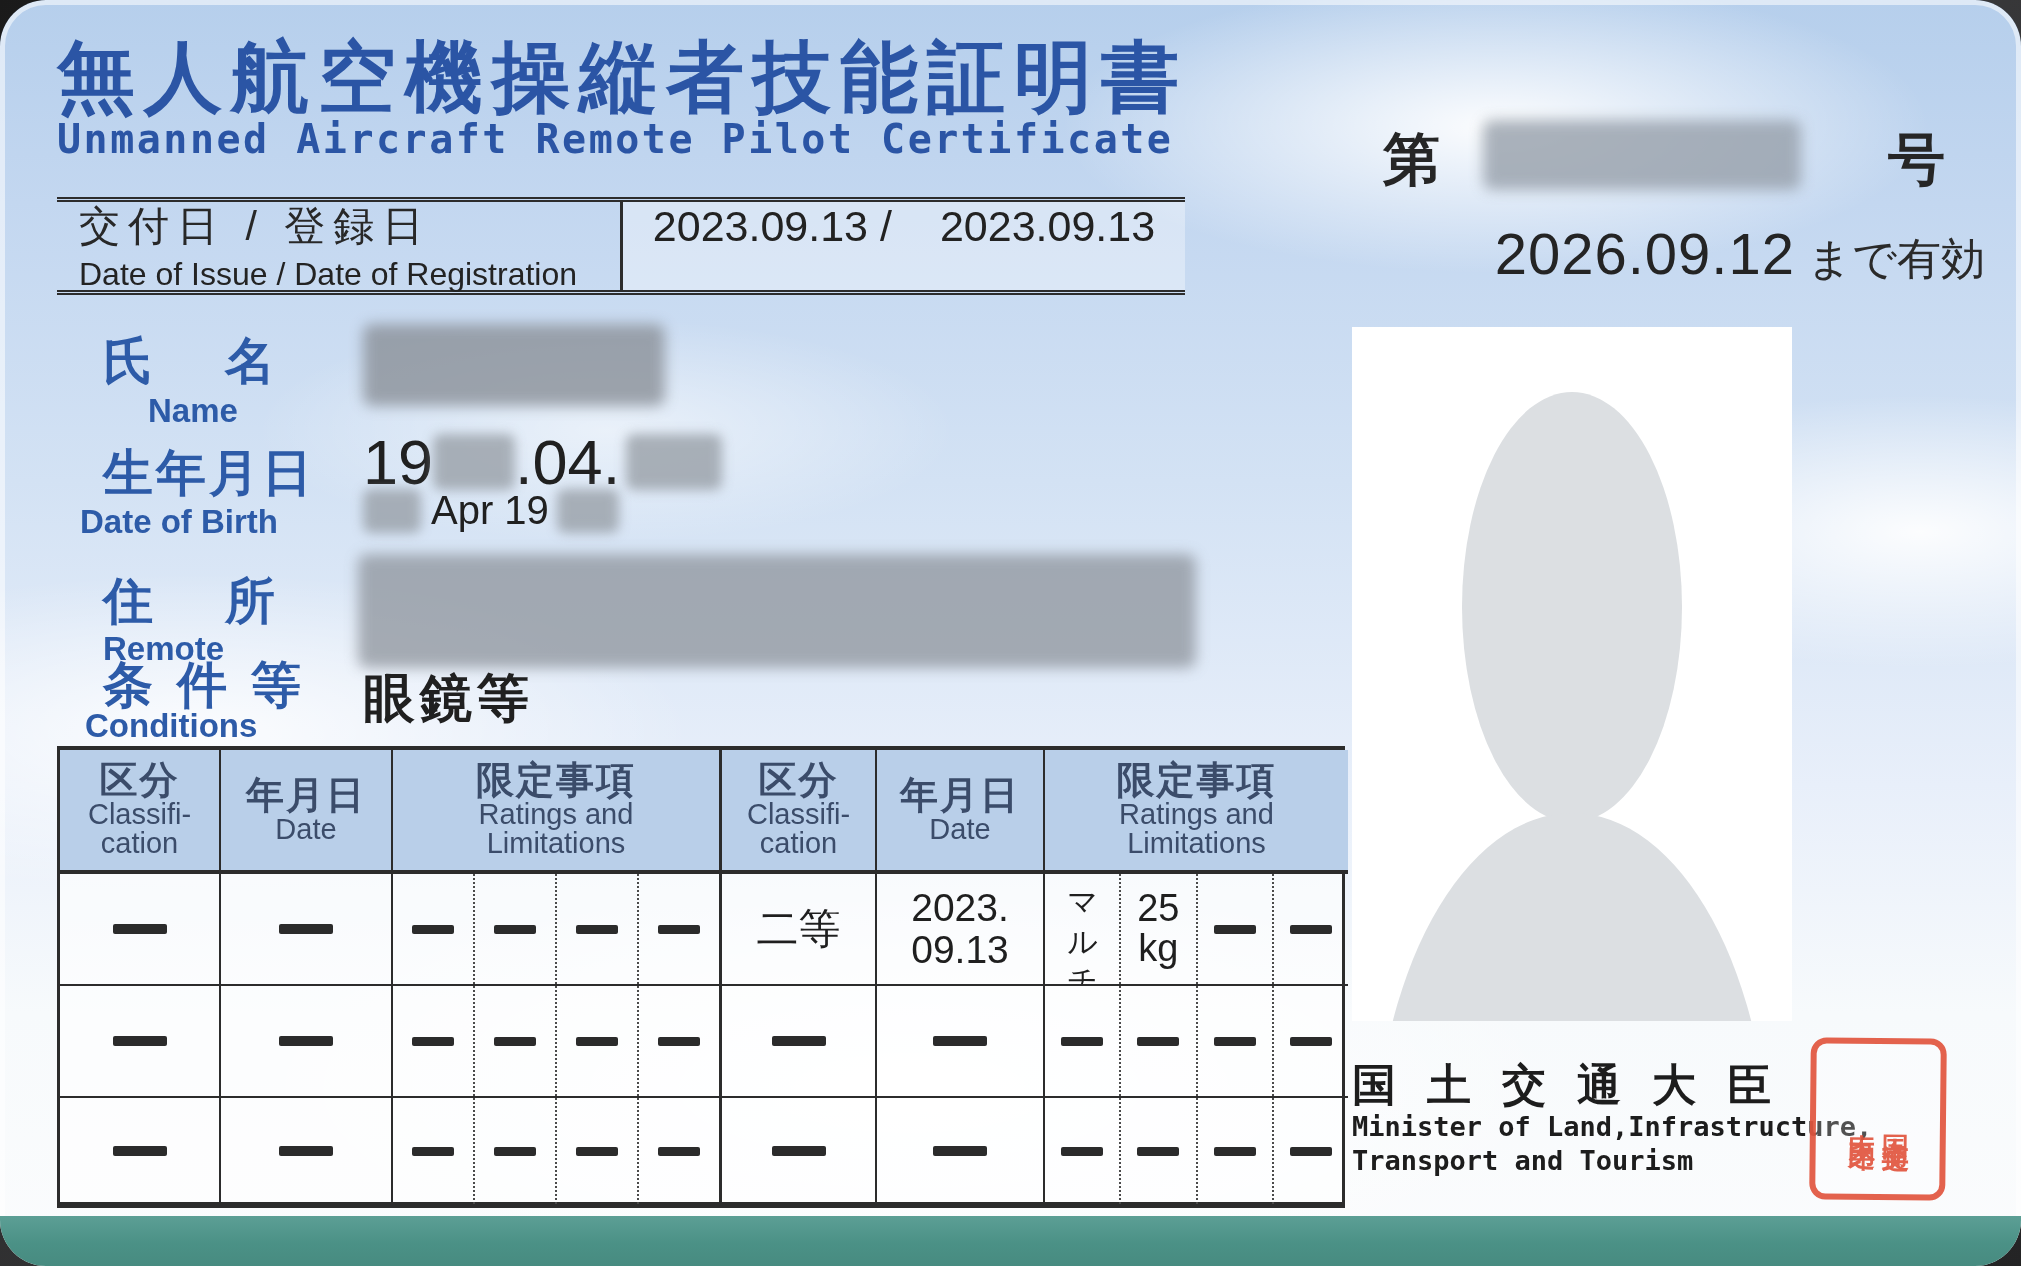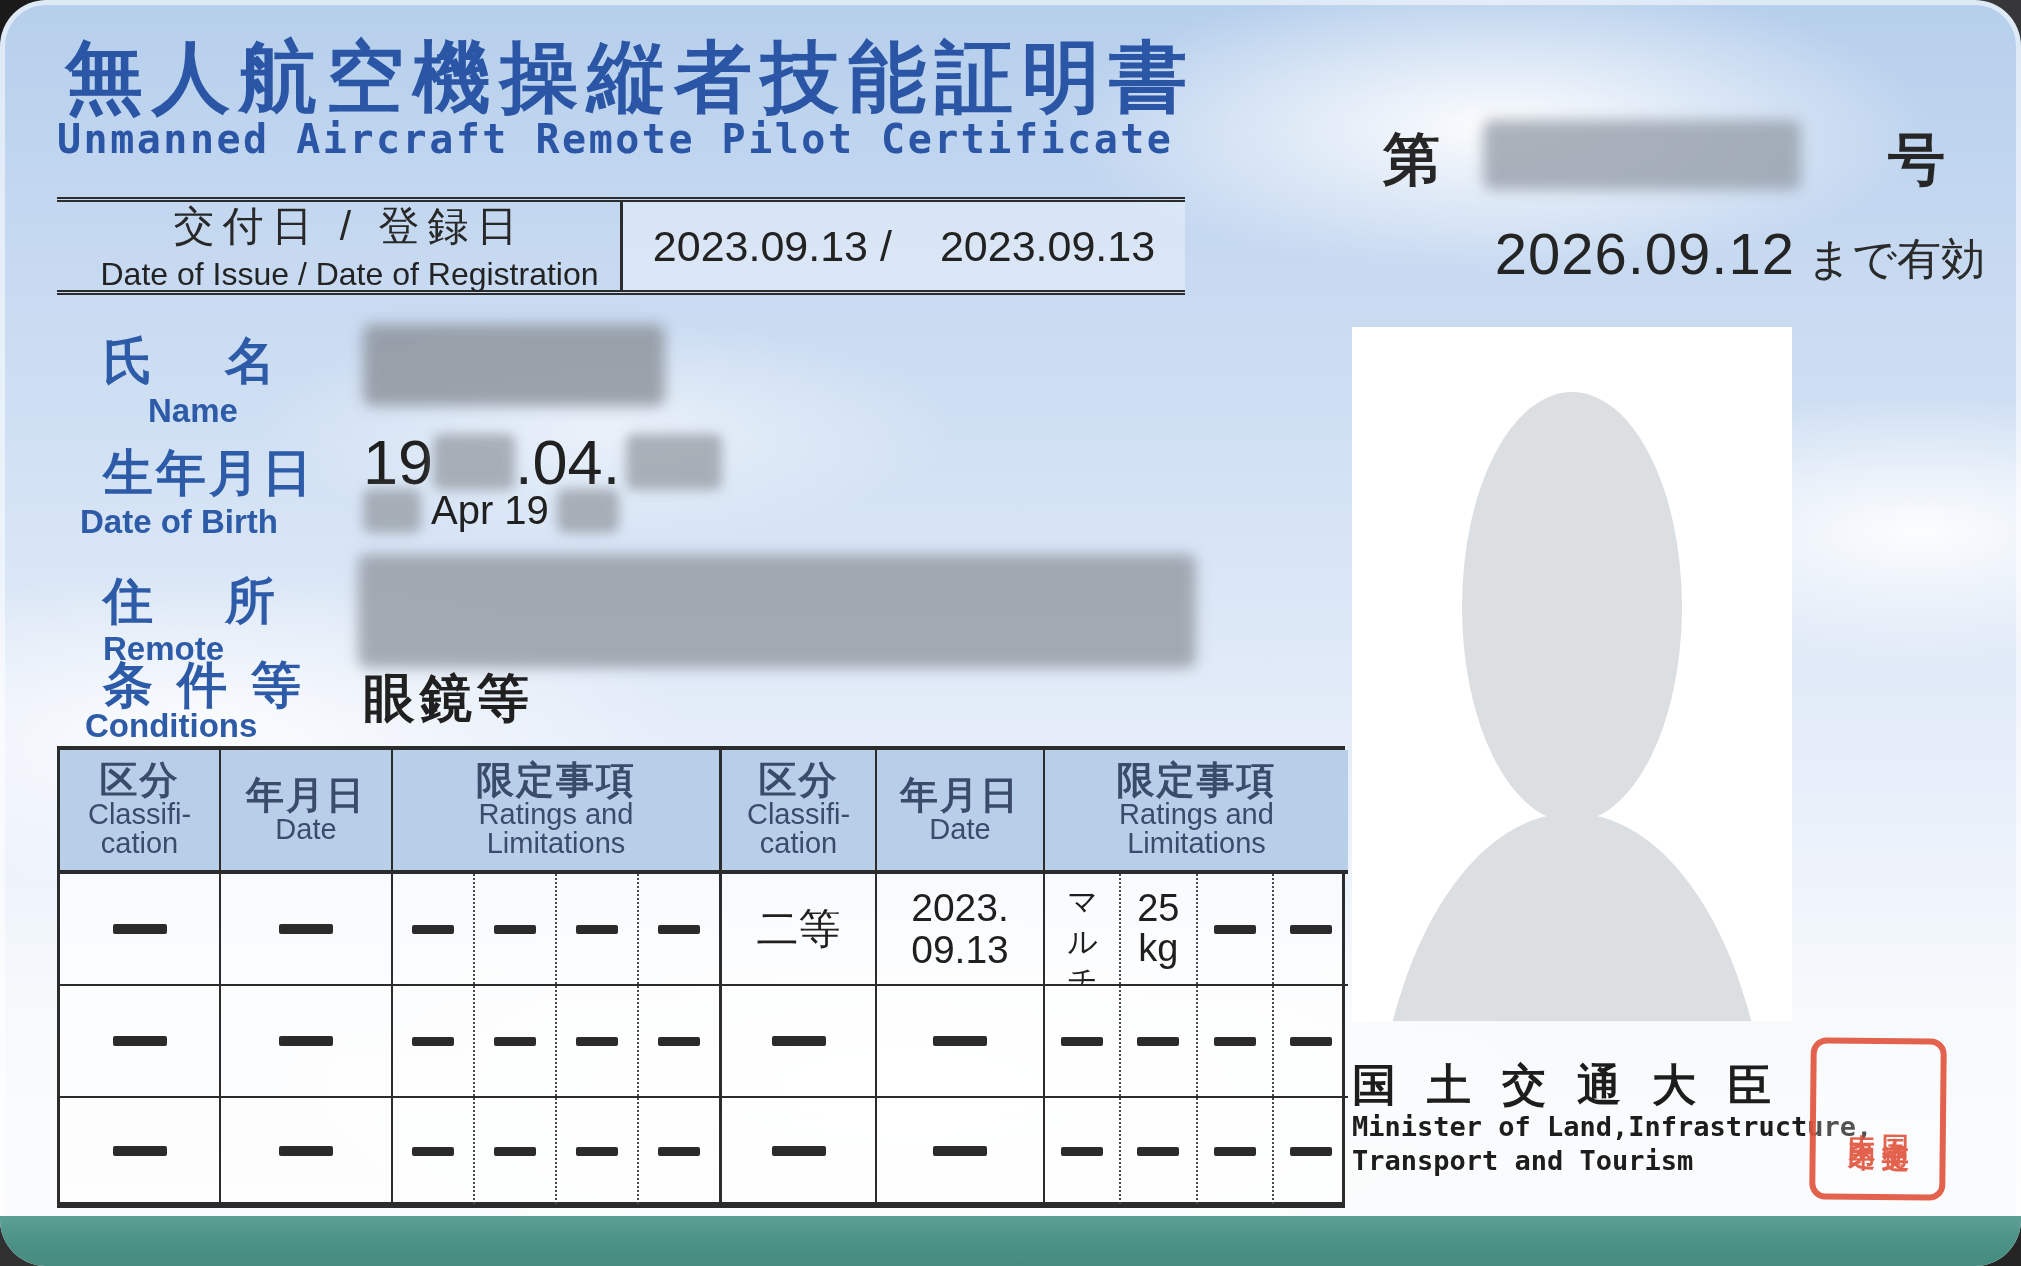--- a/index.html
+++ b/index.html
@@ -26,45 +26,45 @@
       linear-gradient(180deg, #b6cfec 0%, #c3d7f0 16%, #d3e2f4 38%, #e8effa 62%, #f7fafc 80%, #fbfcfd 100%);
     box-shadow: inset 0 0 0 5px rgba(255,255,255,0.55);
   }
 
   .abs { position: absolute; }
 
   
   .title-jp {
     left: 57px; top: 26px;
     font-size: 78px; font-weight: 700; letter-spacing: 9px;
-    color: #2b55a5; white-space: nowrap; margin-left: 8px;
+    color: #2b55a5; white-space: nowrap;
   }
   .title-en {
     left: 57px; top: 116px;
     font-family: "DejaVu Sans Mono", "Liberation Mono", monospace;
     font-size: 40px; font-weight: 700; letter-spacing: 2.5px;
     color: #2b55a5; white-space: nowrap;
   }
 
   .issue-row {
     left: 57px; top: 197px; width: 1128px; height: 98px;
     border-top: 5px double #2c2c2c;
     border-bottom: 5px double #2c2c2c;
     display: flex; align-items: stretch;
   }
   .issue-labels {
     flex: 0 0 563px; padding-left: 22px;
-    display: flex; flex-direction: column; justify-content: center; align-items: center;
+    display: flex; flex-direction: column; justify-content: center;
   }
   .issue-label-jp { font-size: 41px; color: #282828; letter-spacing: 8px; white-space: nowrap; }
   .issue-label-en { font-size: 32px; color: #232323; margin-top: 2px; white-space: nowrap; }
   .issue-dates {
     flex: 1; border-left: 3px solid #2c2c2c;
     background: rgba(255,255,255,0.35);
-    display: flex; align-items: center; justify-content: center; gap: 48px;
+    display: flex; align-items: flex-start; justify-content: center; gap: 48px;
     font-size: 43px; color: #222; white-space: nowrap;
   }
 
   
   .cert-no-prefix, .cert-no-suffix {
     top: 122px; font-size: 57px; color: #262626; font-weight: 600;
   }
   .cert-no-prefix { left: 1383px; }
   .cert-no-suffix { left: 1888px; }
   .redact {

